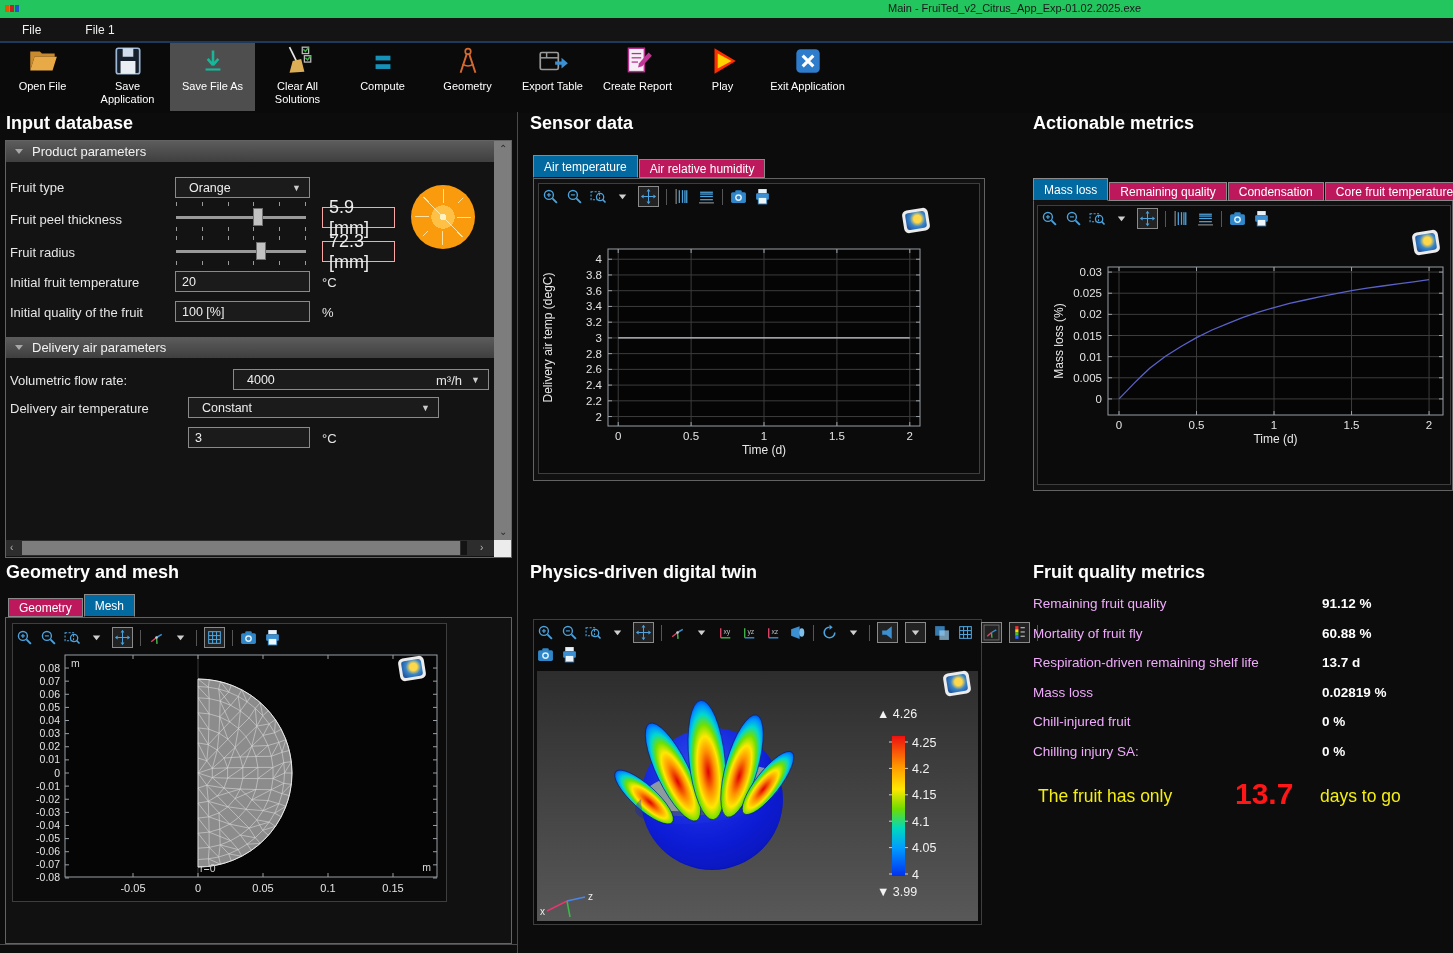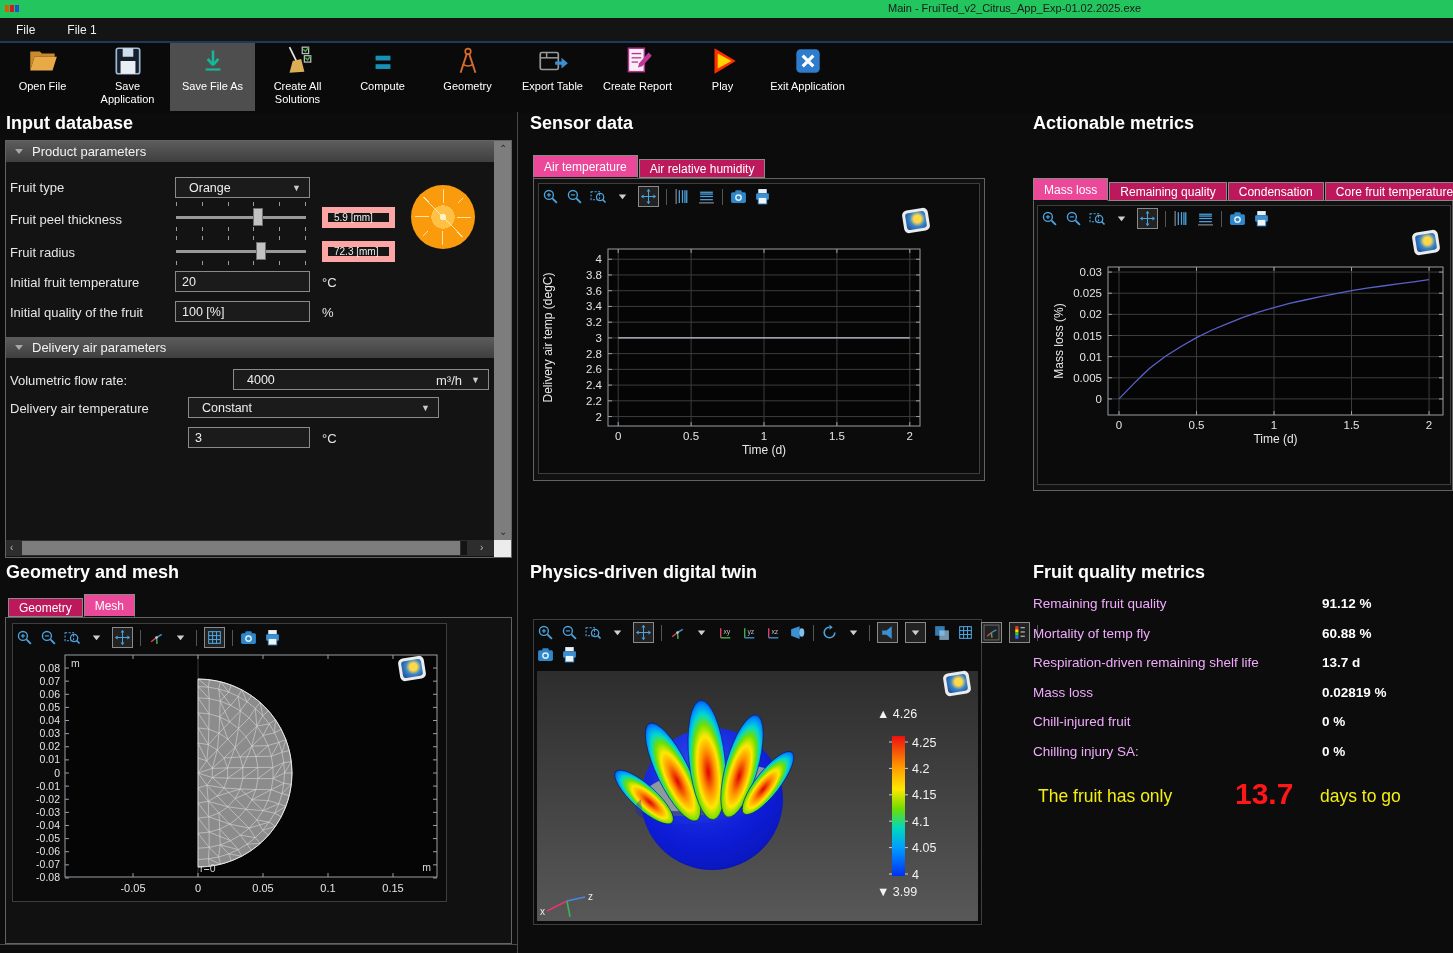--- a/index.html
+++ b/index.html
@@ -6,49 +6,49 @@
   #app{position:relative;width:1453px;height:953px;background:#0c0c0c;overflow:hidden;
        font-family:"Liberation Sans","DejaVu Sans",sans-serif;color:#e8e8e8;}
   .abs{position:absolute;}
   
   .titlebar{position:absolute;left:0;top:0;width:1453px;height:18px;background:#22c55e;color:#1a1a1a;font-size:11px;}
   .tb-title{position:absolute;left:888px;top:2px;white-space:nowrap;}
   .tb-logo{position:absolute;left:5px;top:5px;display:flex;gap:1px;}
   .tb-logo i{width:4px;height:7px;display:inline-block;}
   
   .menubar{position:absolute;left:0;top:18px;width:1453px;height:23px;background:#141414;border-bottom:2px solid #1c3a5e;display:flex;align-items:center;}
-  .menu-item{font-size:12px;color:#f0f0f0;padding:0 16px;height:100%;display:flex;align-items:center;cursor:default;}
+  .menu-item{font-size:12px;color:#f0f0f0;padding:0 22px;height:100%;display:flex;align-items:center;cursor:default;}
   
   .toolbar{position:absolute;left:0;top:43px;width:1453px;height:70px;background:#0a0a0a;display:flex;}
   .tbtn{width:85px;height:68px;display:flex;flex-direction:column;align-items:center;padding-top:1px;box-sizing:border-box;}
   .tbtn.active{background:#4e4e4e;}
   .tbtn .bicon{width:34px;height:34px;}
   .tbtn .blabel{font-size:11px;line-height:1.2;color:#fff;text-align:center;margin-top:2px;width:80px;}
   
   .h1{position:absolute;font-size:18px;font-weight:bold;color:#fff;white-space:nowrap;}
   
   .gbox{position:absolute;border:1px solid #636363;background:#111;box-sizing:border-box;}
   .widget{position:absolute;border:1px solid #3e3e3e;background:#0b0b0b;box-sizing:border-box;}
   
   .tabbar{position:absolute;display:flex;align-items:flex-end;z-index:4;}
   .tab{height:19px;padding:0 10px;font-size:12px;display:flex;align-items:center;border:1px solid #8a8a8a;background:#be185d;color:#fff;margin-right:1px;box-sizing:border-box;white-space:nowrap;}
-  .tab.active{height:23px;background:#ec4899;border-bottom:1px solid #0f0f0f;}
+  .tab.active{height:23px;background:#0369a1;border-bottom:1px solid #0f0f0f;}
   
   .ptb{position:absolute;display:flex;align-items:center;gap:7px;}
   .ptb .ti{width:17px;height:17px;display:inline-flex;}
   .ptb .ti.boxed{border:1px solid #8a8a8a;background:#222;padding:1px;}
   .ptb .ti svg{width:100%;height:100%;}
   .ptb .sep{width:1px;height:16px;background:#555;}
   
   .lbl{position:absolute;font-size:13px;color:#e6e6e6;white-space:nowrap;}
   .txt{position:absolute;background:#1b1b1b;border:1px solid #8a8a8a;color:#eee;font-size:12.5px;padding:1px 6px;height:17px;font-family:inherit;box-sizing:content-box;}
   .dd{position:absolute;background:#1b1b1b;border:1px solid #8a8a8a;color:#eee;font-size:12.5px;height:21px;display:flex;align-items:center;justify-content:space-between;padding:0 8px 0 13px;box-sizing:border-box;}
   .dd .dd-c{color:#ccc;font-size:9px;margin-left:8px;}
   .unit{position:absolute;font-size:13px;color:#e6e6e6;}
-  .vbox{position:absolute;background:#161616;border:6px solid #fca5a5;color:#eee;font-size:10px;height:21px;display:flex;align-items:center;padding-left:6px;box-sizing:border-box;}
+  .vbox{position:absolute;background:#161616;border:1px solid #fca5a5;color:#eee;font-size:18px;height:21px;display:flex;align-items:center;padding-left:6px;box-sizing:border-box;}
   .sech{position:absolute;height:21px;background:linear-gradient(#5c5c5c,#3f3f3f);color:#f2f2f2;font-size:13px;display:flex;align-items:center;padding-left:26px;box-sizing:border-box;}
   .sech::before{content:"";position:absolute;left:9px;top:8px;border-left:4px solid transparent;border-right:4px solid transparent;border-top:5px solid #a8a8a8;}
   
   .slider{position:absolute;width:130px;height:30px;}
   .tickrow{position:absolute;left:0;width:130px;height:4px;display:flex;justify-content:space-between;}
   .tickrow i{width:1px;height:4px;background:#9a9a9a;display:inline-block;}
   .strack{position:absolute;left:0;top:14px;width:130px;height:3px;background:#9a9a9a;}
   .shandle{position:absolute;top:6px;width:10px;height:18px;background:#c2c2c2;border:1px solid #6e6e6e;box-sizing:border-box;}
   
   .vscroll{position:absolute;background:#7d7d7d;}
@@ -114,21 +114,21 @@
       <div class="tbtn">
         <div class="bicon"><svg viewBox="0 0 32 32">
             <line x1="8" y1="3" x2="15" y2="17" stroke="#e8e8e8" stroke-width="1.6"></line>
             <path d="M11 16 L19 14 L22 26 L8 27 Z" fill="#dcae55"></path>
             <g stroke="#bbb" fill="none" stroke-width="1.2">
               <rect x="20" y="3" width="6" height="6"></rect>
               <rect x="22" y="11" width="6" height="6"></rect>
             </g>
             <path d="M21 5 l2 2 3-4 M23 13 l2 2 3-4" stroke="#3fae4a" fill="none" stroke-width="1.4"></path>
           </svg></div>
-        <div class="blabel">Create All Solutions</div>
+        <div class="blabel">Clear All Solutions</div>
       </div>
       <div class="tbtn">
         <div class="bicon"><svg viewBox="0 0 32 32">
             <rect x="9" y="11" width="14" height="4.5" fill="#1691b8"></rect>
             <rect x="9" y="19" width="14" height="4.5" fill="#1691b8"></rect>
           </svg></div>
         <div class="blabel">Compute</div>
       </div>
       <div class="tbtn">
         <div class="bicon"><svg viewBox="0 0 32 32">
@@ -1180,21 +1180,21 @@
       <text x="23" y="95" font-size="12" fill="#e8e8e8" text-anchor="middle" transform="rotate(-90 23 95)">Mass loss (%)</text>
     </svg>
   <div class="comsol" style="left:1413px;top:231px;">
       <div></div>
     </div>
 
   <div class="h1" style="left:1033px;top:562px;">Fruit quality metrics</div>
   <div id="quality-rows">
       <div class="qlabel" style="left: 1033px; top: 596px;">Remaining fruit quality</div>
       <div class="qvalue" style="left: 1322px; top: 596px;">91.12 %</div>
-      <div class="qlabel" style="left: 1033px; top: 625.5px;">Mortality of temp fly</div>
+      <div class="qlabel" style="left: 1033px; top: 625.5px;">Mortality of fruit fly</div>
       <div class="qvalue" style="left: 1322px; top: 625.5px;">60.88 %</div>
       <div class="qlabel" style="left: 1033px; top: 655px;">Respiration-driven remaining shelf life</div>
       <div class="qvalue" style="left: 1322px; top: 655px;">13.7 d</div>
       <div class="qlabel" style="left: 1033px; top: 684.5px;">Mass loss</div>
       <div class="qvalue" style="left: 1322px; top: 684.5px;">0.02819 %</div>
       <div class="qlabel" style="left: 1033px; top: 714px;">Chill-injured fruit</div>
       <div class="qvalue" style="left: 1322px; top: 714px;">0 %</div>
       <div class="qlabel" style="left: 1033px; top: 743.5px;">Chilling injury SA:</div>
       <div class="qvalue" style="left: 1322px; top: 743.5px;">0 %</div>
     </div>

